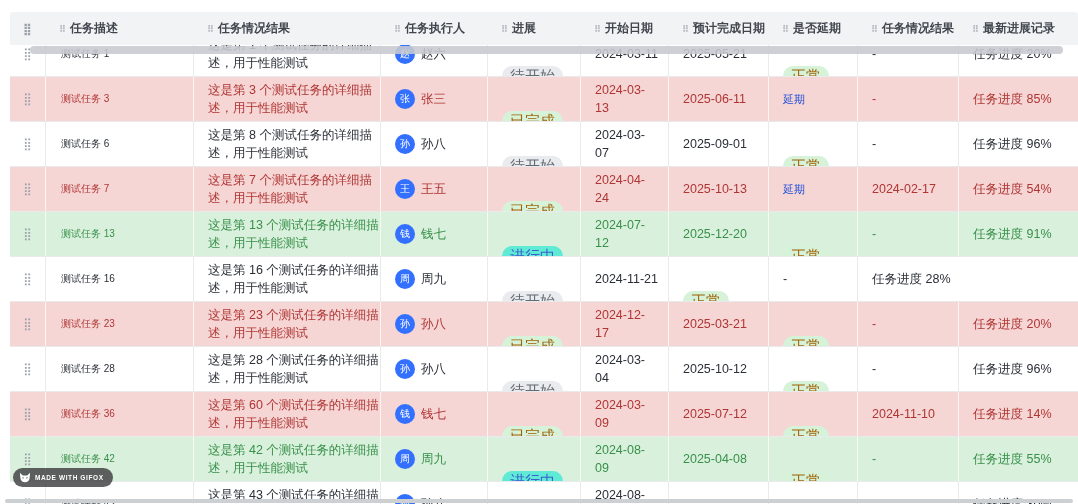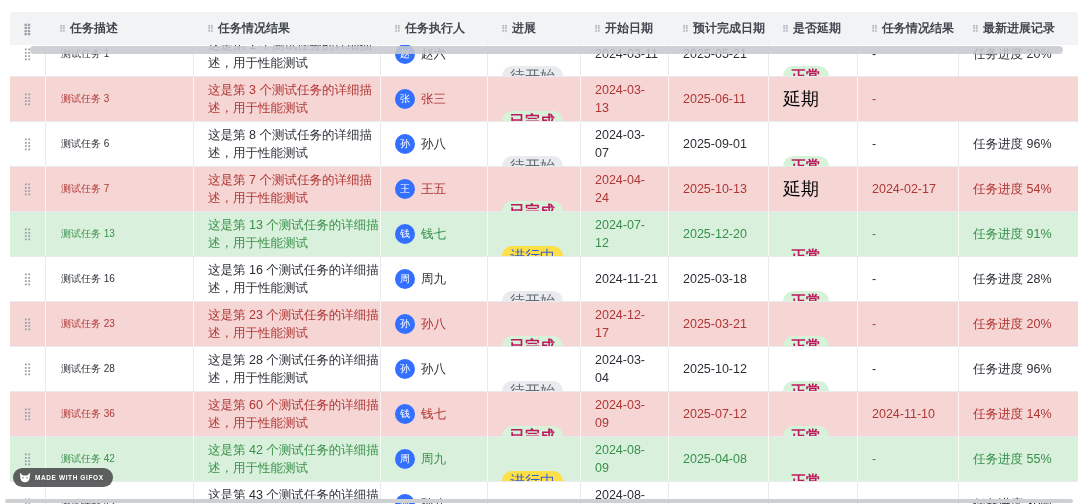--- a/index.html
+++ b/index.html
@@ -33,23 +33,23 @@
   .row.pink .cell{border-left-color:rgba(255,255,255,0.75);}
   .row.green .cell{border-left-color:rgba(255,255,255,0.75);}
   .cell.handle{justify-content:center;padding-left:0;border-left:none;}
   .cell.wrap{white-space:pre-line;}
   .cell.name{padding-left:15px;font-size:10px;}
   .avatar{width:20px;height:20px;border-radius:50%;background:#3370ff;color:#fff;
     font-size:10px;display:flex;align-items:center;justify-content:center;
     margin-right:6px;flex:0 0 auto;}
   .pill{display:inline-block;padding:2px 8px;border-radius:10px;font-size:15px;line-height:16px;white-space:nowrap;margin-top:43px;}
   .pill.gray{background:#e9ebee;color:#646a73;}
-  .pill.green{background:#d6f3da;color:#be185d;font-weight:bold;}
-  .pill.blue{background:#fde047;color:#3a5fd0;}
-  .delay-text{color:#000000;font-size:18px;}
+  .pill.green{background:#d6f3da;color:#a16207;}
+  .pill.blue{background:#5eead4;color:#3a5fd0;}
+  .delay-text{color:#1d4ed8;font-size:11px;}
   .hscrollbar{position:absolute;left:30px;top:46px;width:1033px;height:8px;
     background:#c7cad0;border-radius:4px;opacity:0.88;z-index:4;}
   .bscrollbar{position:absolute;left:5px;bottom:1px;width:1068px;height:4px;
     background:#cdd0d3;border-radius:2px;z-index:5;}
   .watermark{
     position:absolute;left:13px;top:468px;height:19px;z-index:6;
     background:rgba(62,62,65,0.82);border-radius:10px;display:flex;align-items:center;
     padding:0 9px 0 6px;color:#ffffff;font-size:6.5px;font-weight:700;letter-spacing:0.6px;
   }
   .watermark svg{margin-right:4px;}
@@ -135,20 +135,21 @@
       <div class="cell">
         <span class="pill green">已完成</span>
       </div>
       <div class="cell wrap">2024-03-
 13</div>
       <div class="cell">2025-06-11</div>
       <div class="cell">
         <span class="delay-text">延期</span>
       </div>
       <div class="cell">-</div>
+      <div class="cell">任务进度 85%</div>
     </div>
     <div class="row white">
       <div class="cell handle">
         <span class="rowdrag">⣿</span>
       </div>
       <div class="cell name">测试任务 6</div>
       <div class="cell wrap">这是第 8 个测试任务的详细描
 述，用于性能测试</div>
       <div class="cell">
         <span class="avatar">孙</span>
@@ -220,21 +221,20 @@
       <div class="cell wrap">这是第 16 个测试任务的详细描
 述，用于性能测试</div>
       <div class="cell">
         <span class="avatar">周</span>
         <span>周九</span>
       </div>
       <div class="cell">
         <span class="pill gray">待开始</span>
       </div>
       <div class="cell wrap">2024-11-21</div>
-      <div class="cell">2025-03-18</div>
       <div class="cell">
         <span class="pill green">正常</span>
       </div>
       <div class="cell">-</div>
       <div class="cell">任务进度 28%</div>
     </div>
     <div class="row pink">
       <div class="cell handle">
         <span class="rowdrag">⣿</span>
       </div>

